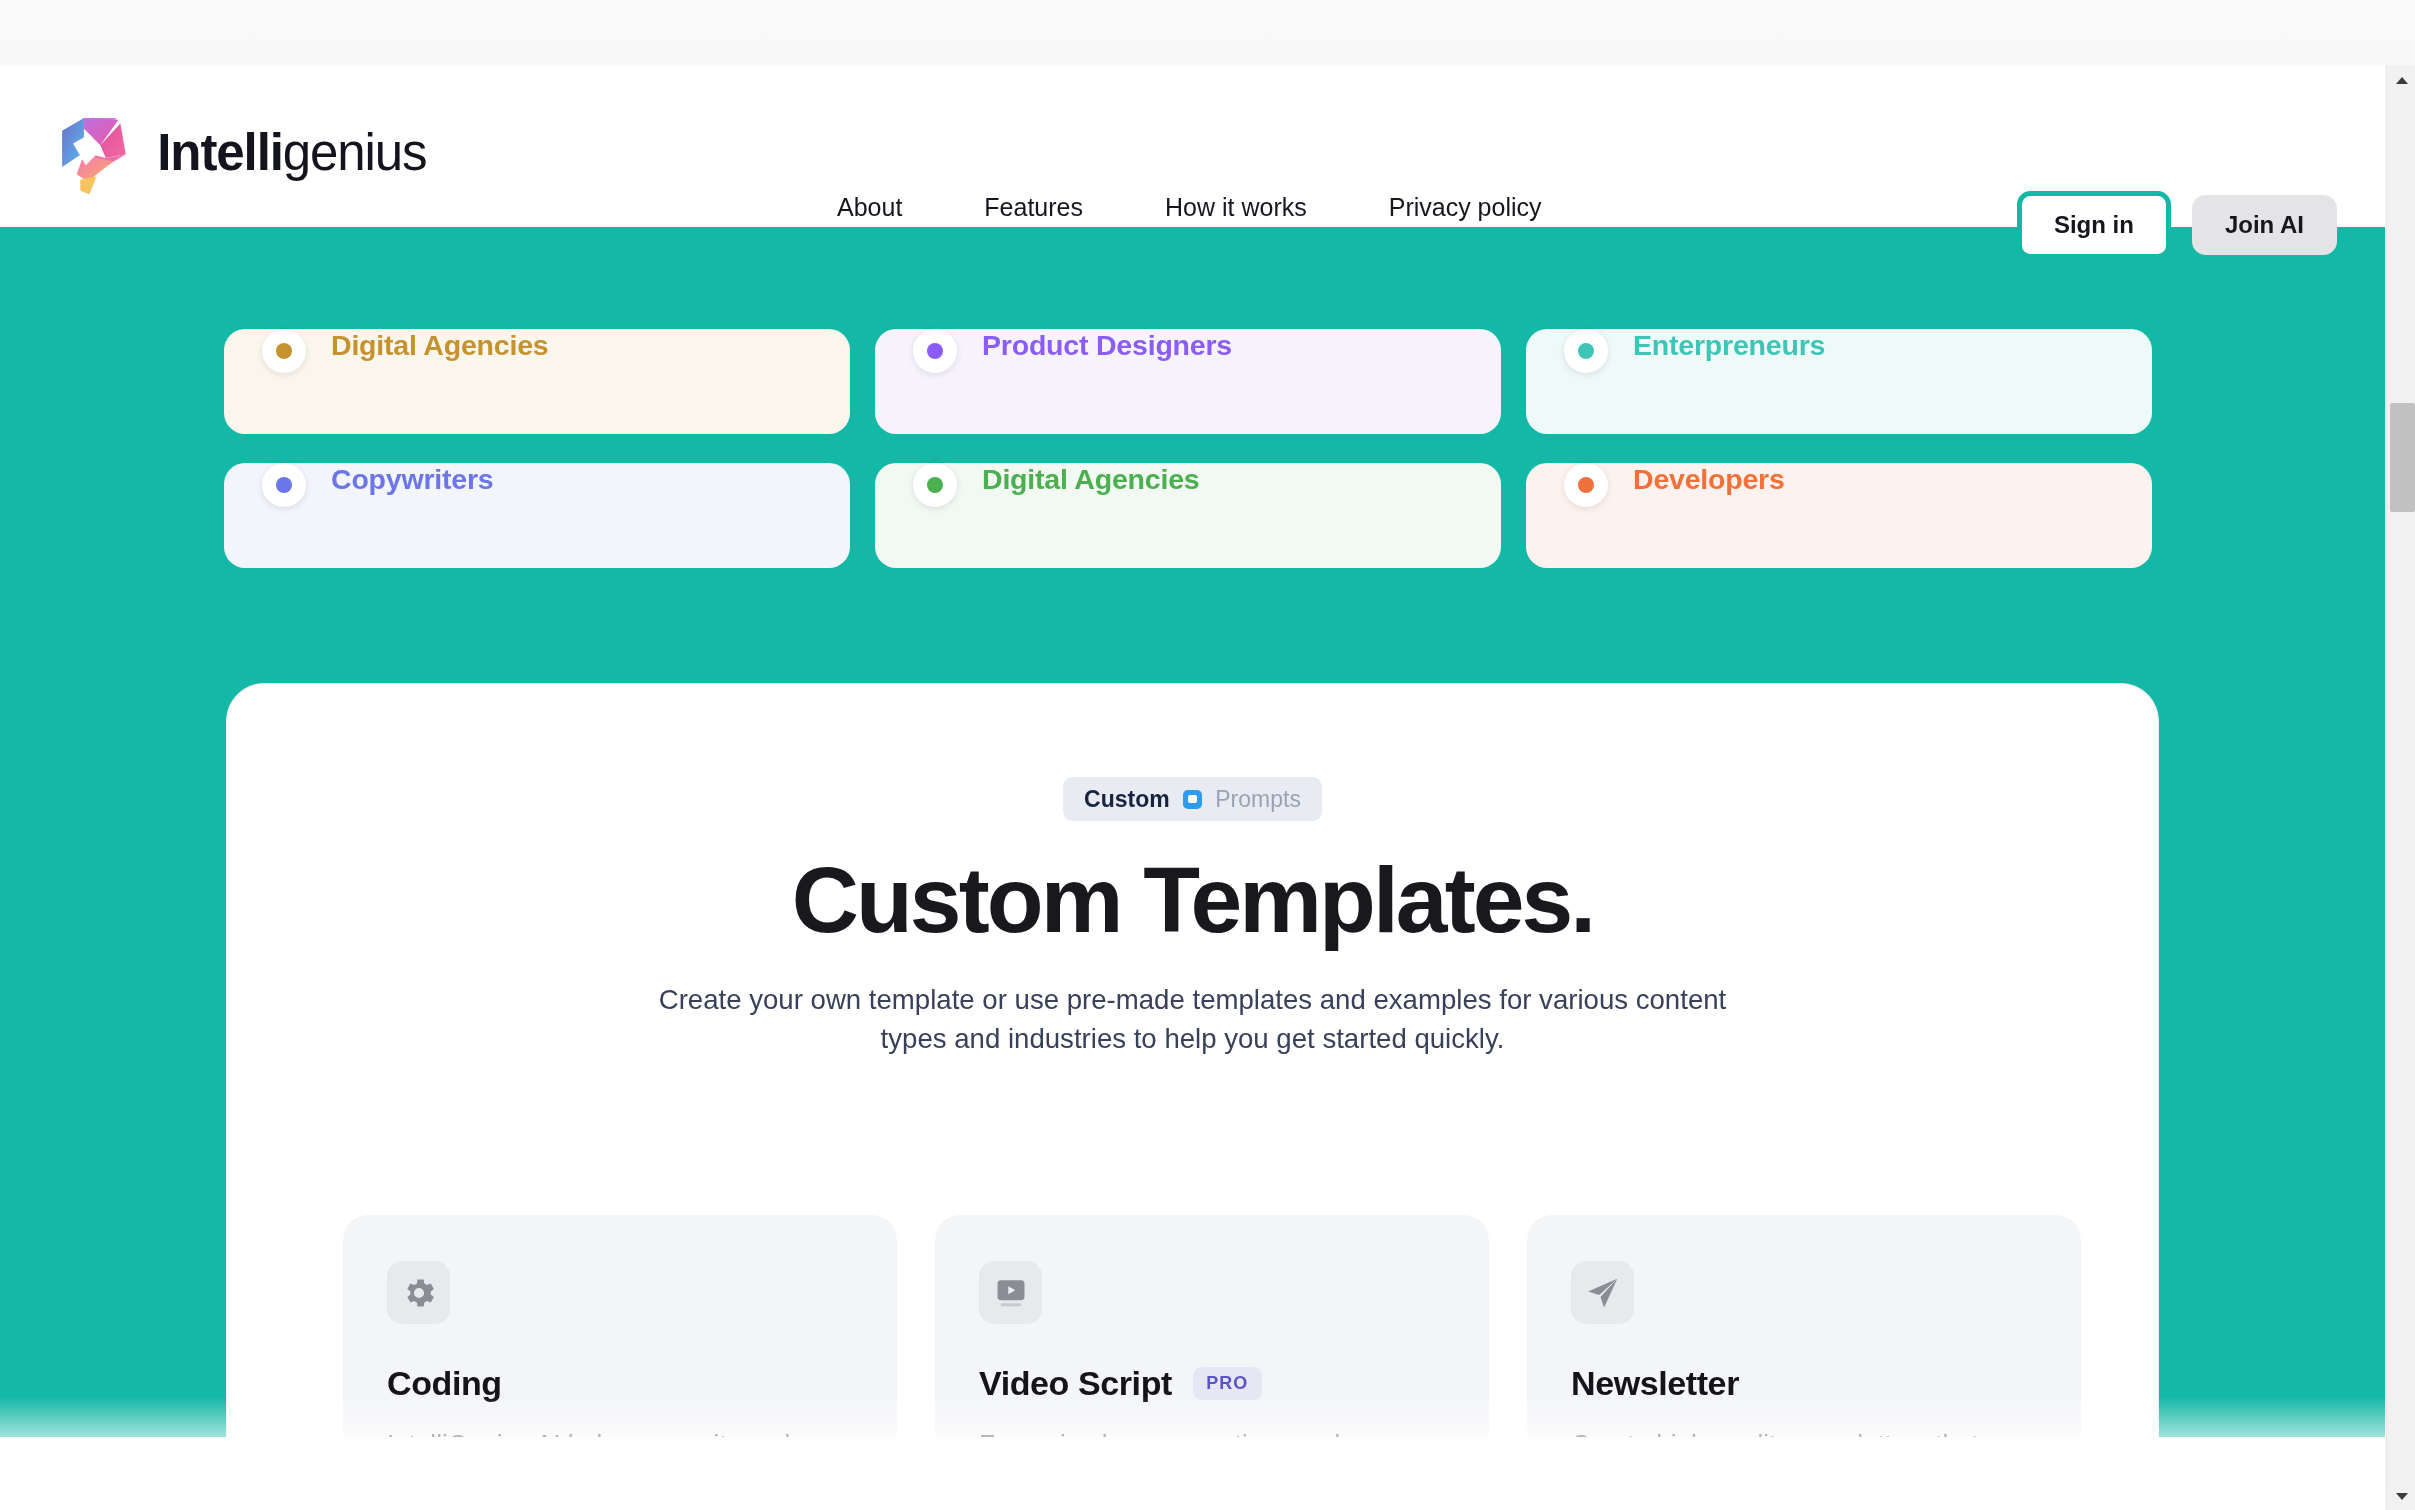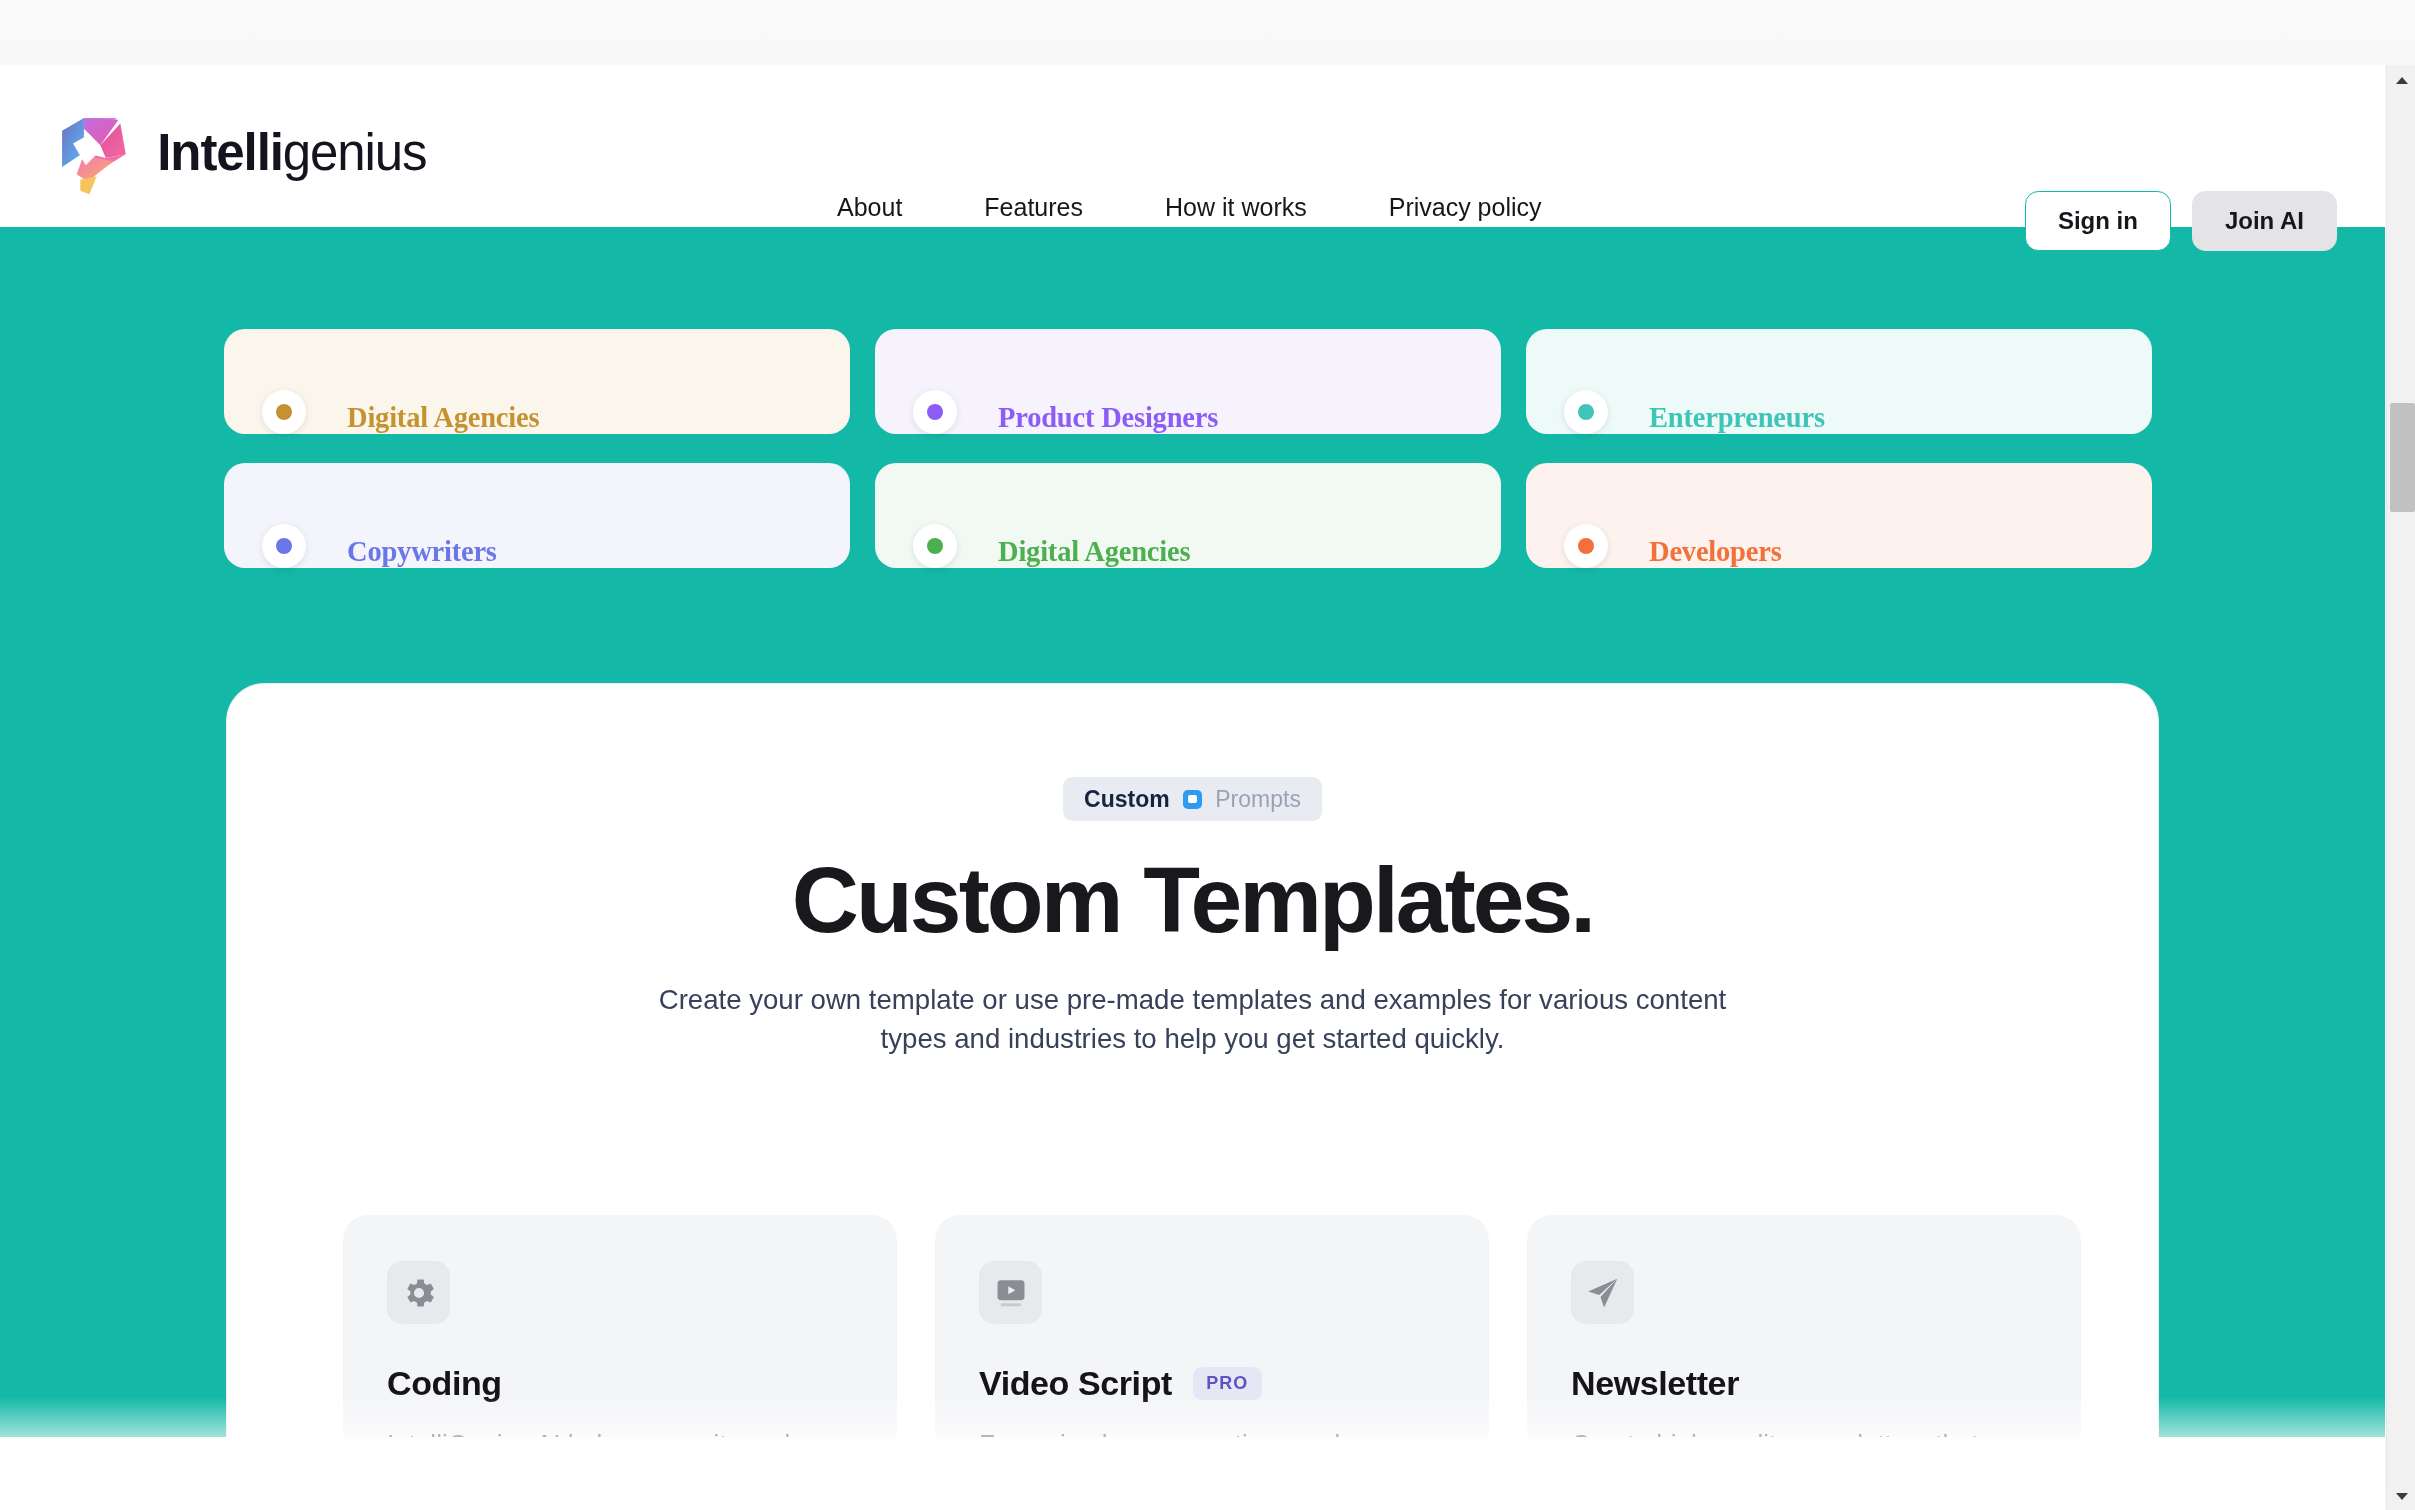--- a/index.html
+++ b/index.html
@@ -136,43 +136,42 @@
   }
   .hbtn {
     font-size: 24px;
     font-weight: 600;
     color: #16161d;
     border-radius: 13.3px;
     padding: 15px 32px;
     white-space: nowrap;
     cursor: pointer;
   }
-  #signin-button { background:#ffffff; border:1px solid #14b8a6; }
+  #signin-button { background:#ffffff; border:5px solid #14b8a6; }
   #join-button   { background:#e4e4e7; border:1px solid #e4e4e7; }
 
   
   #audience-grid {
     position: absolute;
     top: 264px;
     left: 224px;
     width: 1936px;
     display: grid;
     grid-template-columns: repeat(3, 626px);
     grid-auto-rows: 105px;
     column-gap: 25px;
     row-gap: 28.5px;
   }
   .pill {
     border-radius: 21px;
     display: flex;
-    align-items: flex-end;
+    align-items: flex-start;
     padding-left: 38px;
-    gap: 41px;
+    gap: 25px;
     cursor: pointer;
-    font-family: Liberation Serif, serif;
   }
   .pill-badge {
     width: 44px; height: 44px;
     border-radius: 50%;
     background: #ffffff;
     display: flex; align-items: center; justify-content: center;
     box-shadow: 0 1.9px 7.6px rgba(20,20,40,.10);
     flex: none;
   }
   .pill-dot { width: 16px; height: 16px; border-radius: 50%; }

